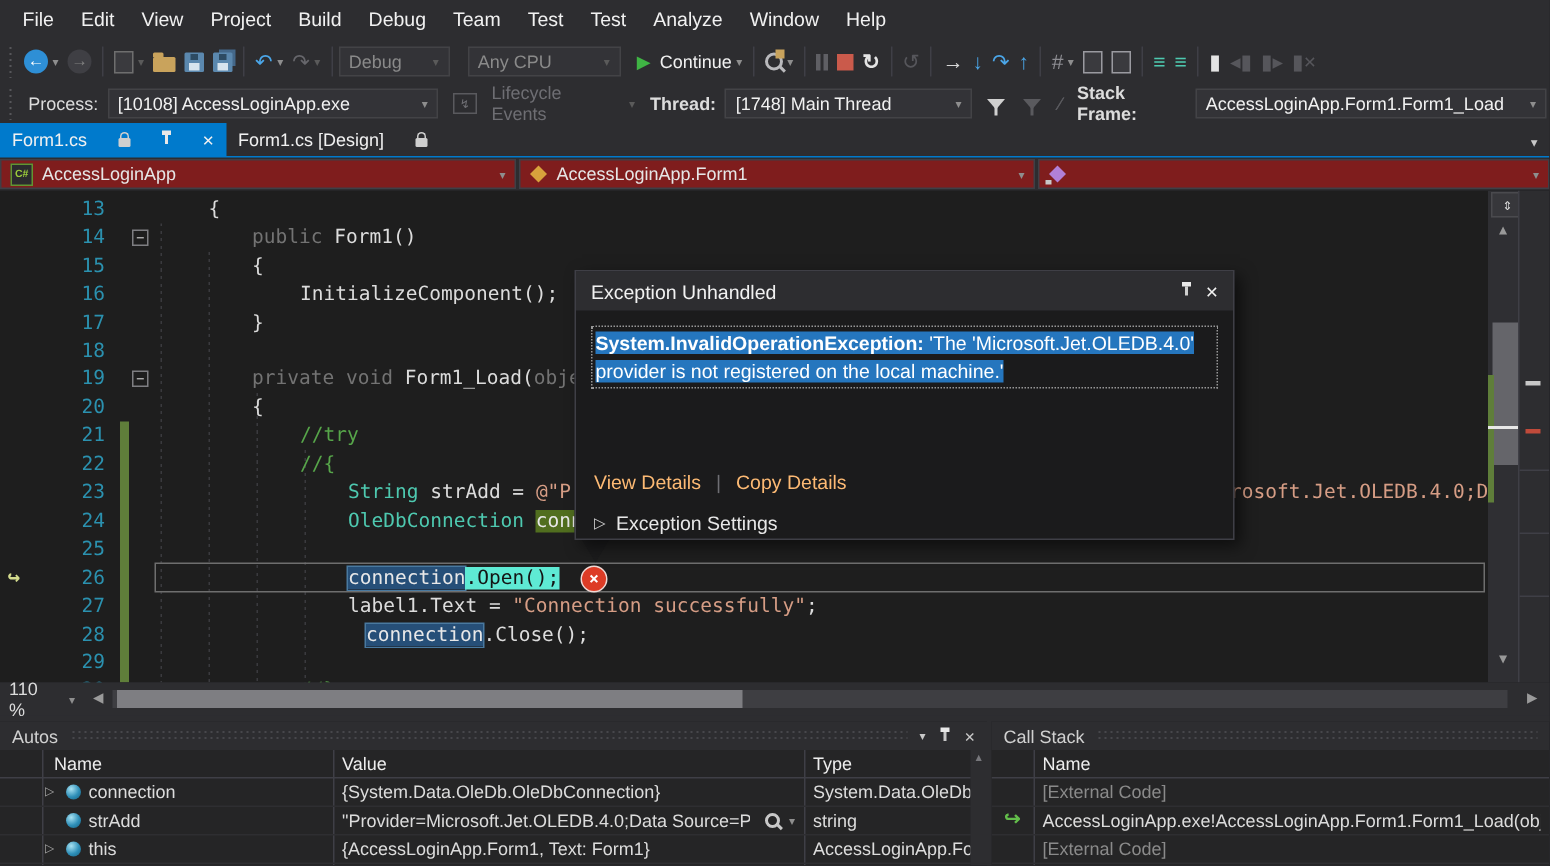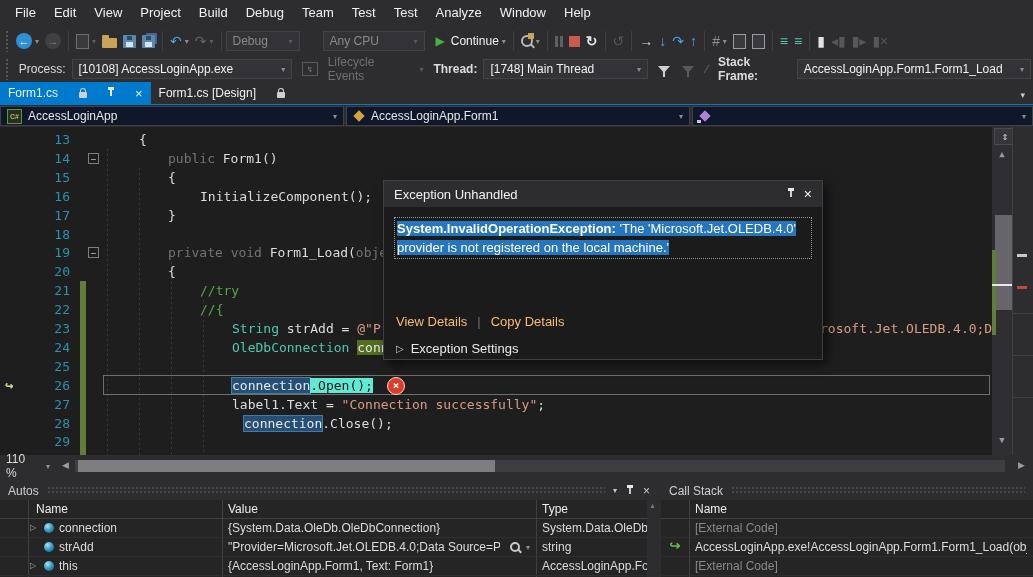--- a/index.html
+++ b/index.html
@@ -58,21 +58,21 @@
   .tab.active{background:#007ACC;}
   .lock{width:8px;height:6px;background:#CFCFCF;border-radius:1px;position:relative;margin-top:4px;}
   .lock::before{content:"";position:absolute;left:1px;top:-4px;width:4px;height:4px;border:1px solid #CFCFCF;border-bottom:none;border-radius:3px 3px 0 0;}
   .pin{width:2px;height:6px;background:#E8E8E8;position:relative;margin:0 2px;}
   .pin::before{content:"";position:absolute;top:-3px;left:-2px;width:6px;height:3px;background:#E8E8E8;}
   .tab-close{font-size:13px;line-height:13px;color:#F1F1F1;}
   #tab-overflow{margin-left:auto;color:#C8C8C8;font-size:9px;padding:0 8px 4px 0;}
 
   
   #nav-bar{left:0;top:105px;width:1033px;height:22px;}
-  .nav-dd{position:absolute;top:1px;height:20px;background:#0f172a;border:1px solid #3F3F46;display:flex;align-items:center;font-size:12px;color:#E6E6E6;padding:0 6px;gap:6px;box-sizing:border-box;}
+  .nav-dd{position:absolute;top:1px;height:20px;background:#7f1d1d;border:1px solid #3F3F46;display:flex;align-items:center;font-size:12px;color:#E6E6E6;padding:0 6px;gap:6px;box-sizing:border-box;}
   .nav-caret{position:absolute;right:6px;color:#8E8E8E;font-size:8px;}
   .csicon{width:13px;height:13px;border:1px solid #629432;color:#9CCB3B;font-size:7px;font-weight:bold;display:flex;align-items:center;justify-content:center;background:#2B2B2E;}
   .diamond{width:8px;height:8px;transform:rotate(45deg);}
   .diamond.cls{background:#D8A23C;}
   .diamond.mth{background:#B180D7;}
   .mth-wrap{position:relative;width:12px;height:12px;display:flex;align-items:center;justify-content:center;}
   .mth-lock{position:absolute;left:-2px;bottom:-1px;width:4px;height:3px;background:#C8C8C8;}
 
   
   #editor{left:0;top:127px;width:1033px;height:328px;background:#1E1E1E;overflow:hidden;font-family:"DejaVu Sans Mono",monospace;font-size:13px;color:#DCDCDC;}
@@ -195,21 +195,21 @@
       </span>
     <span class="tb-btn">
         <span class="gi" style="color:#66666B">↷</span>
         <span class="caret dis">▾</span>
       </span>
     <span class="tb-sep"></span>
     <div class="dd dis" style="width:74px">
         <span>Debug</span>
         <span class="dd-caret">▾</span>
       </div>
-    <div class="dd dis" style="width:102px;margin-left:23px">
+    <div class="dd dis" style="width:102px;margin-left:12px">
         <span>Any CPU</span>
         <span class="dd-caret">▾</span>
       </div>
     <span class="tb-btn" style="margin-left:8px">
         <span class="play">▶</span>
         <span style="font-size:12px">Continue</span>
         <span class="caret">▾</span>
       </span>
     <span class="tb-sep"></span>
     <span class="tb-btn">

